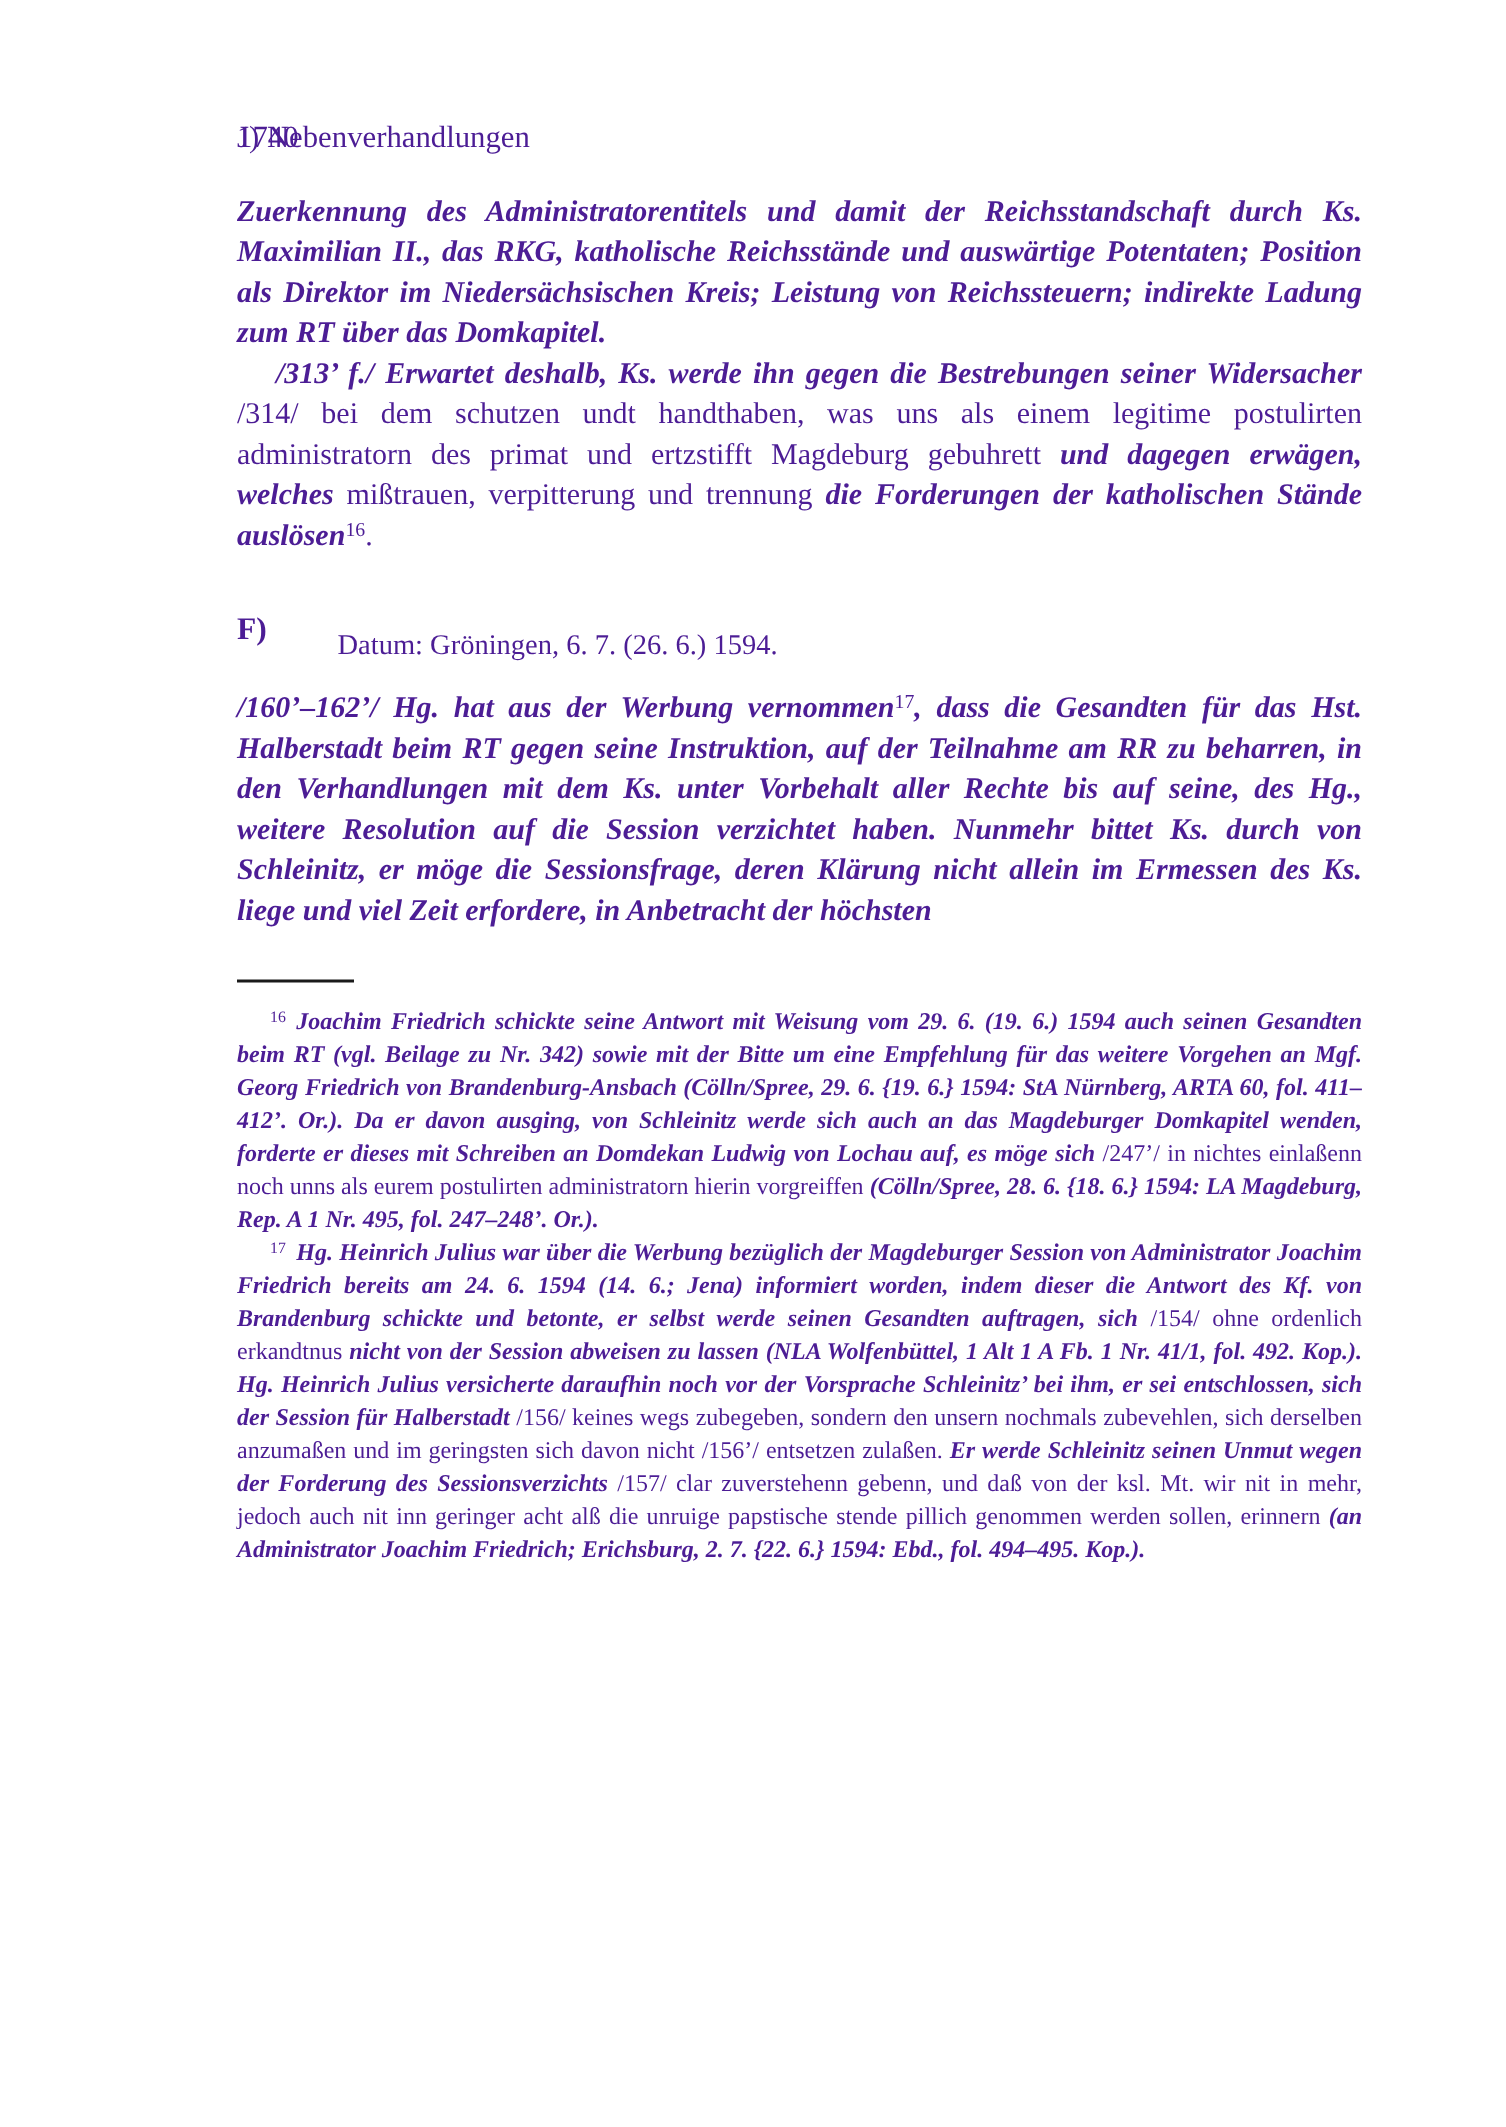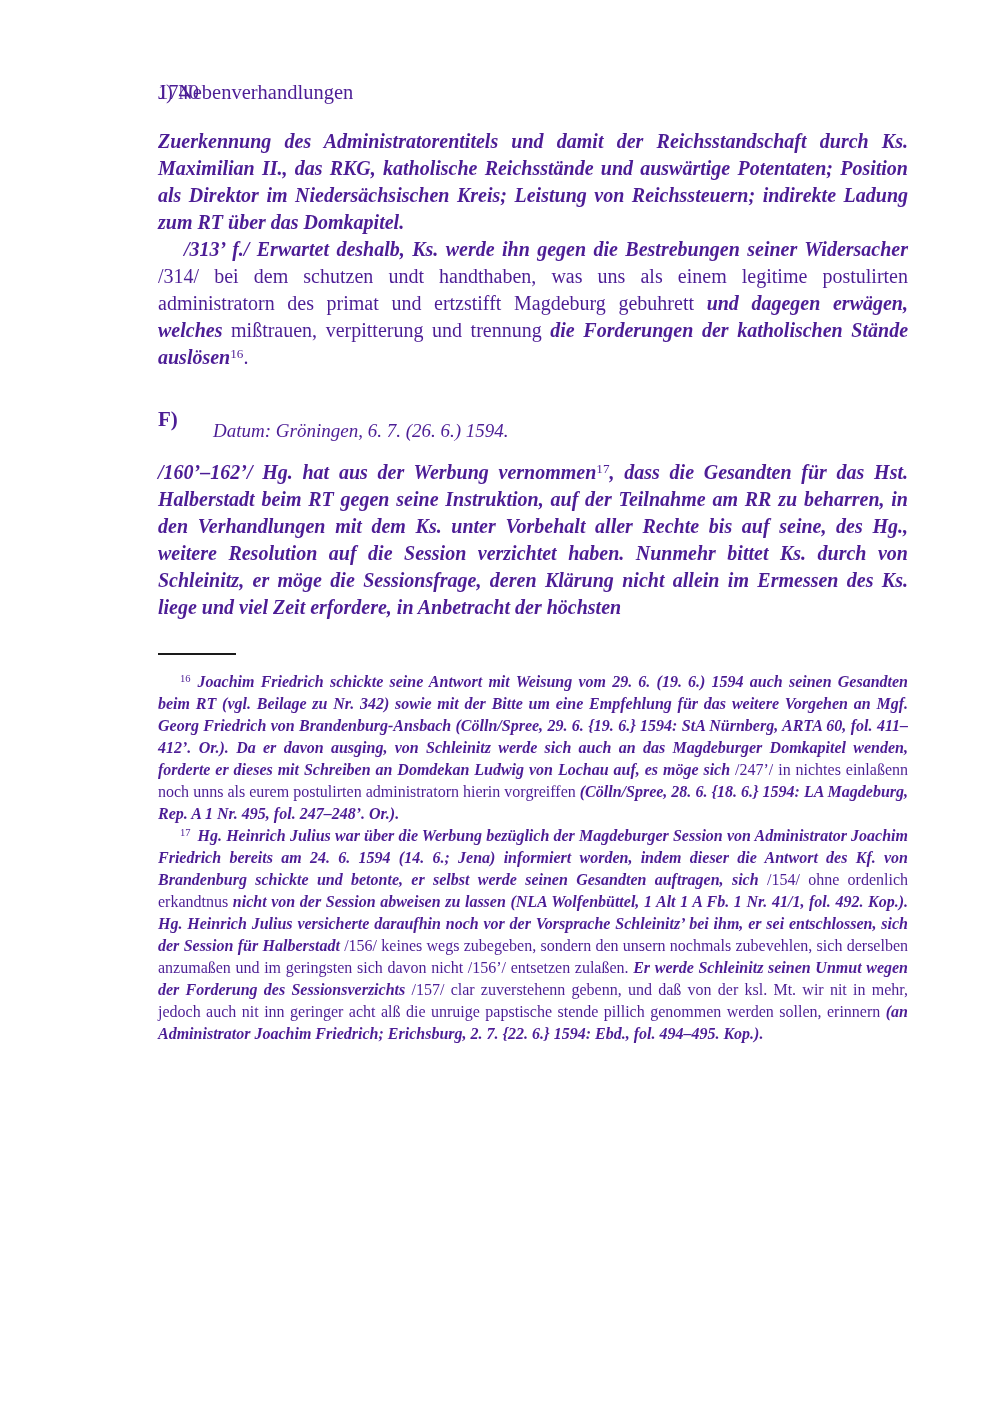--- a/index.html
+++ b/index.html
@@ -18,21 +18,21 @@
   p{margin:0;}
   .justify{text-align:justify;}
   .italic{font-style:italic;}
   .summary{margin-top:24px;}
   .record-par{text-indent:26px;}
   .dateline{text-indent:26px;}
   .doc-section{margin-top:36px;display:flex;}
   .sec-label{flex:none;width:55px;font-weight:bold;font-size:21px;line-height:25px;}
   .sec-body{flex:1;min-width:0;}
   .sec-title{font-weight:bold;font-size:21px;line-height:25px;}
-  .source-block{margin-top:13px;font-style:italic;font-size:19px;line-height:22.5px;}
+  .source-block{margin-top:13px;font-size:19px;line-height:22.5px;margin-left:12px;}
   .refs{word-spacing:2px;}
   .main-par{margin-top:16px;}
   .fn-sep{margin-top:32px;width:78px;height:0;border-top:2px solid #1a1a1a;}
   .footnotes{margin-top:16px;font-size:16px;line-height:22px;}
   .footnote{text-indent:22px;}
   .run-i{font-style:italic;font-weight:bold;}
   .run-r{font-style:normal;}
   .run-s{font-style:normal;font-size:0.66em;position:relative;top:-0.42em;line-height:0;}
   .fn-marker{margin-right:7px;}
 </style>

